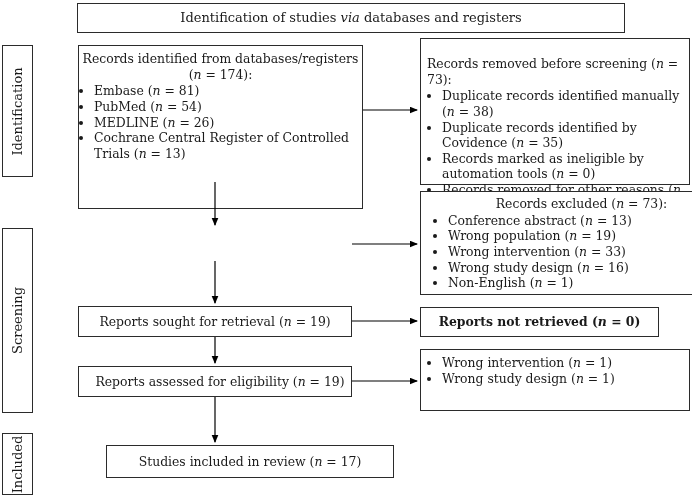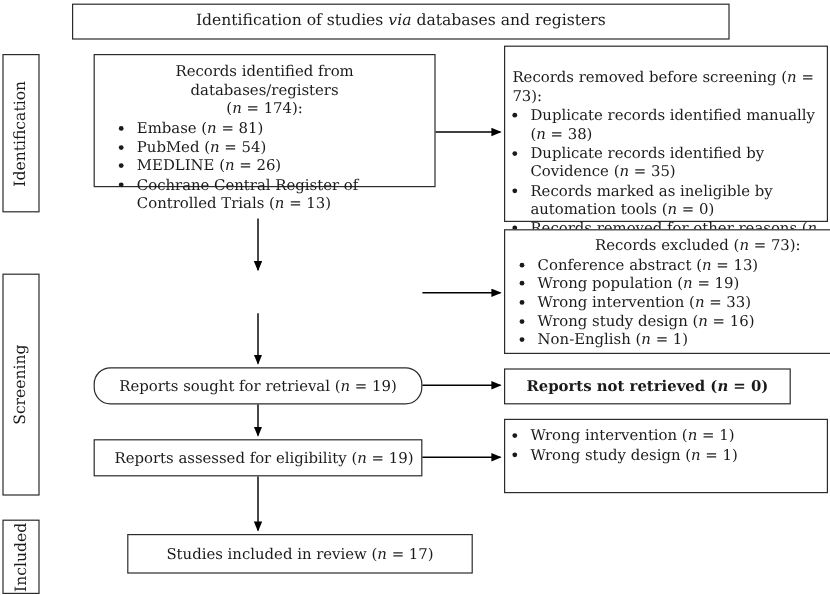--- a/index.html
+++ b/index.html
@@ -25,21 +25,21 @@
     line-height: 1.26;
   }
   .center-box {
     display: flex;
     align-items: center;
     justify-content: center;
     text-align: center;
     padding: 2px 6px;
   }
   
-  .title-box { left: 60px; top: 3px; width: 548px; height: 30px; font-size: 13px; }
+  .title-box { left: 77px; top: 3px; width: 548px; height: 30px; font-size: 13px; }
 
   
   .stage {
     position: absolute;
     left: 2px;
     width: 31px;
     box-sizing: border-box;
     border: 1px solid #2b2b2b;
     display: flex;
     align-items: center;
@@ -49,23 +49,23 @@
   }
   .stage .rot {
     transform: rotate(-90deg);
     white-space: nowrap;
   }
   .stage-identification { top: 45px;  height: 132px; }
   .stage-screening      { top: 228px; height: 185px; }
   .stage-included       { top: 433px; height: 62px;  }
 
   
-  .box-identified { left: 78px; top: 45px;  width: 285px; height: 111px; padding: 5px 20px; }
+  .box-identified { left: 78px; top: 45px;  width: 285px; height: 164px; padding: 5px 0; }
   .box-screened   { left: 78px; top: 228px; width: 274px; height: 33px; }
-  .box-sought     { left: 78px; top: 306px; width: 274px; height: 31px; border-radius: 14px; }
+  .box-sought     { left: 78px; top: 306px; width: 274px; height: 31px; }
   .box-assessed   { left: 78px; top: 366px; width: 274px; height: 31px; padding-left: 16px; }
   .box-included   { left: 78px; top: 445px; width: 288px; height: 33px; margin-left: 28px; }
 
   
   .box-removed          { left: 420px; top: 38px;  width: 270px; height: 147px; padding: 17px 6px; }
   .box-records-excluded { left: 420px; top: 191px; width: 323px; height: 104px; padding: 4px 12px; }
   .box-not-retrieved    { left: 420px; top: 307px; width: 239px; height: 30px; font-weight: bold; }
   .box-reports-excluded { left: 420px; top: 349px; width: 270px; height: 62px; padding: 4px 6px; }
 
   .box-head-center { text-align: center; }

